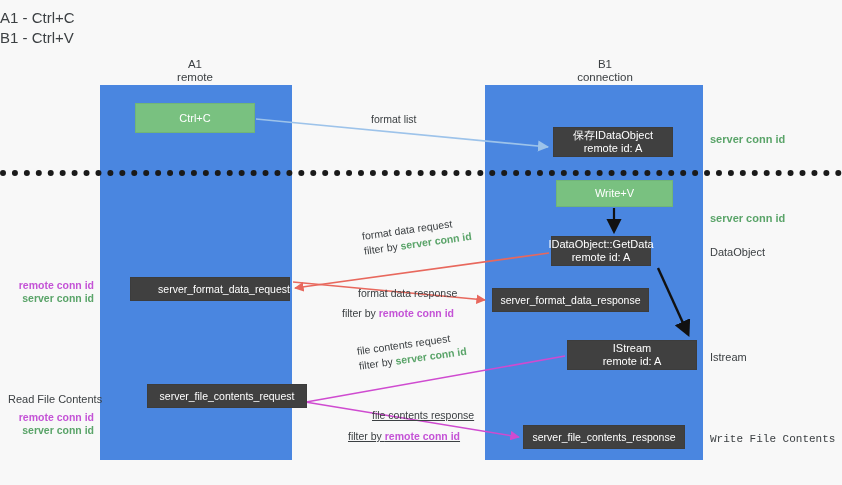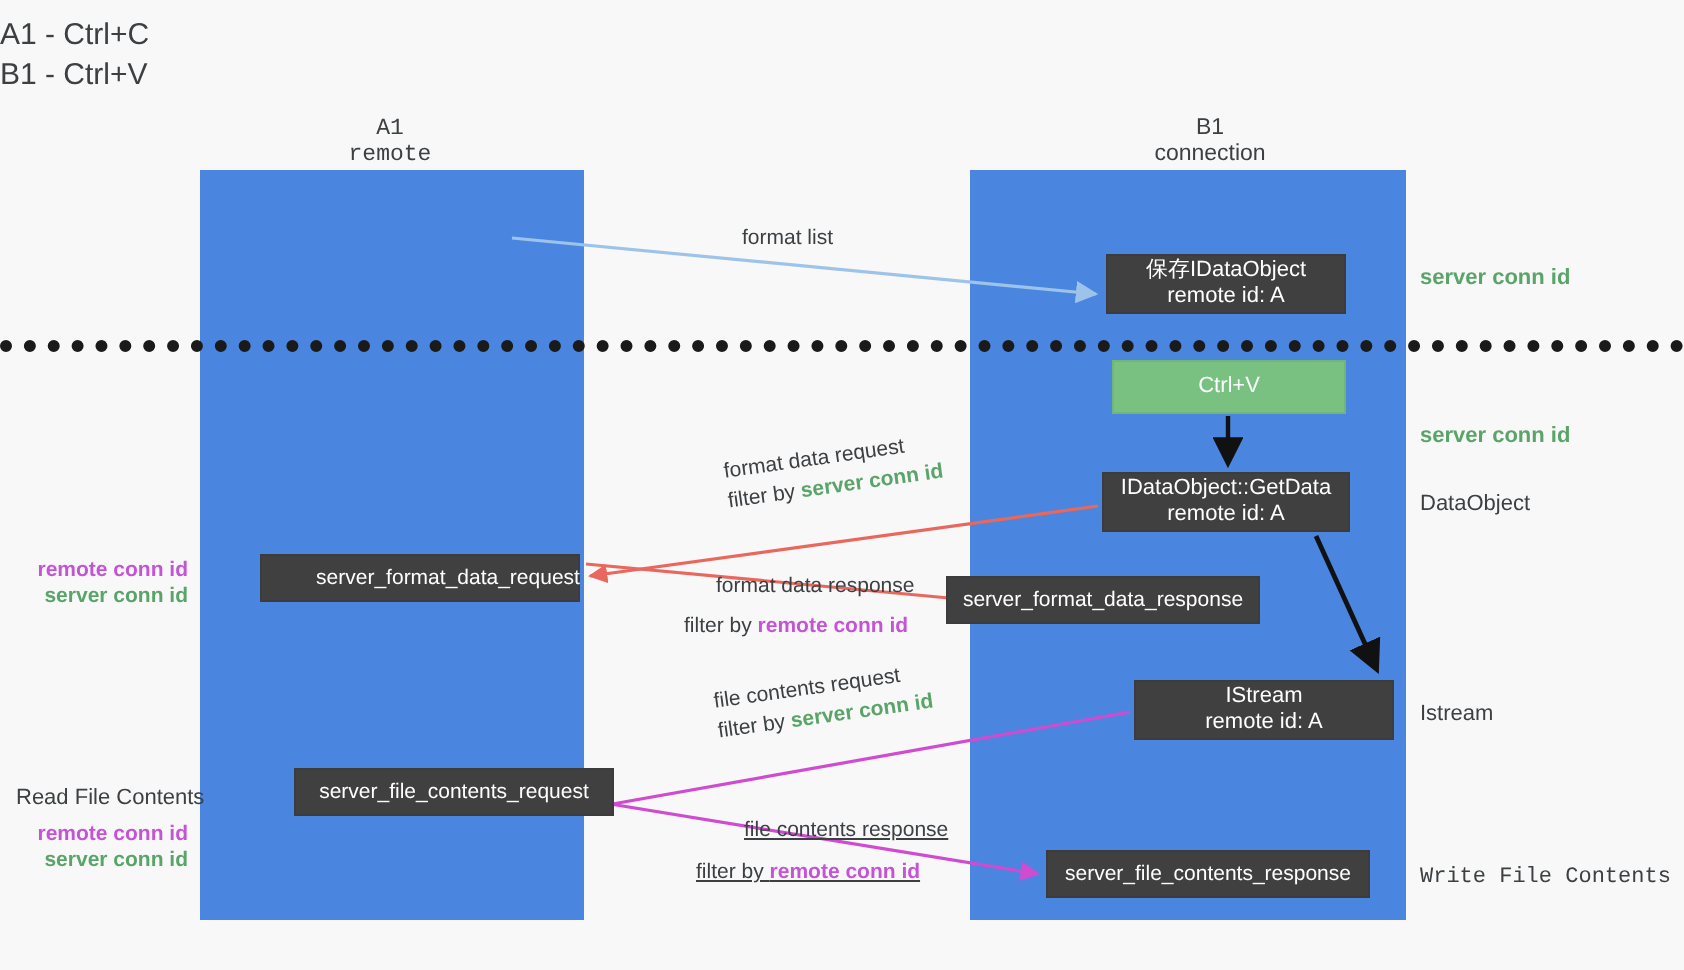--- a/index.html
+++ b/index.html
@@ -18,21 +18,21 @@
     left:0;top:8px;width:842px;text-align:left;
     font-size:15px;color:#3c4043;line-height:20px;
     white-space:pre-line;
   }
 
   
   .col-head{
     font-size:11.5px;color:#3c4043;text-align:center;line-height:13px;
     white-space:pre-line;
   }
-  #head-a1{left:130px;top:58px;width:130px;font-family:Liberation Mono, monospace;}
+  #head-a1{left:130px;top:58px;width:130px;}
   #head-b1{left:540px;top:58px;width:130px;}
 
   
   .lane{background:#4a86e0;}
   #lane-a1{left:100px;top:85px;width:192px;height:375px;}
   #lane-b1{left:485px;top:85px;width:218px;height:375px;}
 
   
   .box{
     box-sizing:border-box;
@@ -40,23 +40,23 @@
     display:flex;align-items:center;justify-content:center;
     text-align:center;white-space:pre-line;
     border:1px solid rgba(0,0,0,.06);
   }
   .green{background:#79c180;}
   .orange{background:#404040;}
 
   #box-ctrlc{left:135px;top:103px;width:120px;height:30px;}
   #box-idataobject{left:553px;top:127px;width:120px;height:30px;}
   #box-ctrlv{left:556px;top:180px;width:117px;height:27px;}
-  #box-getdata{left:551px;top:236px;width:124px;height:30px;}
+  #box-getdata{left:551px;top:236px;width:100px;height:30px;}
   #box-fmt-req{left:130px;top:277px;width:160px;height:24px;font-size:10.5px;padding-left:28px;}
-  #box-fmt-resp{left:473px;top:288px;width:157px;height:24px;font-size:10.5px;}
+  #box-fmt-resp{left:492px;top:288px;width:157px;height:24px;font-size:10.5px;}
   #box-istream{left:567px;top:340px;width:130px;height:30px;}
   #box-file-req{left:130px;top:384px;width:160px;height:24px;font-size:10.5px;margin-left:17px;}
   #box-file-resp{left:523px;top:425px;width:162px;height:24px;font-size:10.5px;}
 
   
   .side-label{font-size:11px;color:#3c4043;line-height:14px;}
   .green-txt{color:#5aa469;font-weight:bold;}
   .magenta-txt{color:#c453d6;font-weight:bold;}
 
   #lbl-server1{left:710px;top:132px;}
@@ -131,23 +131,24 @@
 
     <line x1="658" y1="268" x2="688" y2="334" stroke="#111111" stroke-width="2.4" marker-end="url(#ah-blk)"></line>
 
     <line x1="565" y1="356" x2="295" y2="404" stroke="#cf4bd0" stroke-width="1.6" marker-end="url(#ah-mag)"></line>
 
     <line x1="293" y1="400" x2="519" y2="437" stroke="#cf4bd0" stroke-width="1.6" marker-end="url(#ah-mag)"></line>
   </svg>
 
   <div class="divider"></div>
 
+  <div class="abs box green" id="box-ctrlc">Ctrl+C</div>
   <div class="abs box orange" id="box-idataobject">保存IDataObject
 remote id: A</div>
-  <div class="abs box green" id="box-ctrlv">Ctrl+V</div>
+  <div class="abs box green" id="box-ctrlv">Write+V</div>
   <div class="abs box orange" id="box-getdata">IDataObject::GetData
 remote id: A</div>
   <div class="abs box orange" id="box-fmt-req">server_format_data_request</div>
   <div class="abs box orange" id="box-fmt-resp">server_format_data_response</div>
   <div class="abs box orange" id="box-istream">IStream
 remote id: A</div>
   <div class="abs box orange" id="box-file-req">server_file_contents_request</div>
   <div class="abs box orange" id="box-file-resp">server_file_contents_response</div>
 
   <div class="abs edge-label" id="el-format-list">

